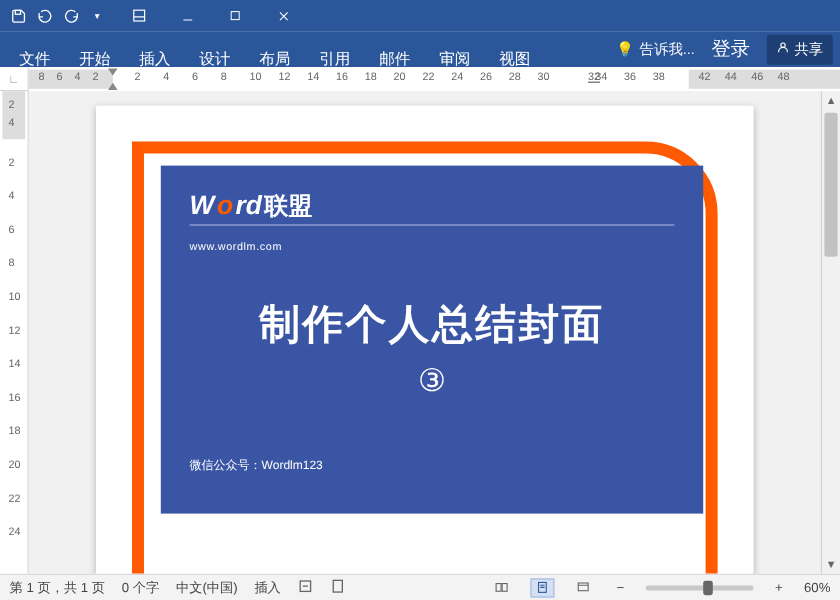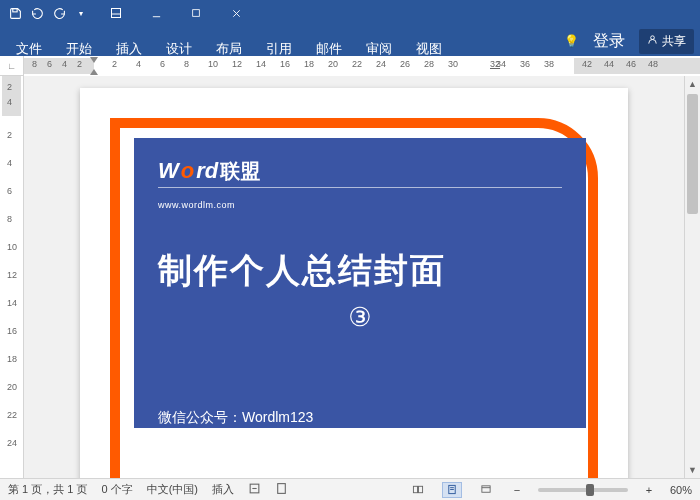--- a/index.html
+++ b/index.html
@@ -35,23 +35,23 @@
 .scroll-v .arrow { position: absolute; left: 0; right: 0; height: 16px; display: flex; align-items: center; justify-content: center; color: #666; font-size: 9px; }
 
 .page { position: absolute; left: 56px; top: 12px; width: 548px; height: 460px; background: #fff; box-shadow: 0 2px 6px rgba(0,0,0,.25); }
 .orange-frame { position: absolute; left: 30px; top: 30px; right: 30px; bottom: -60px; border: 10px solid #ff5a00; border-top-right-radius: 60px; }
 .blue-panel { position: absolute; left: 54px; top: 50px; right: 42px; height: 290px; background: #3a55a4; color: #fff; padding: 20px 24px; }
 .logo { display: flex; align-items: baseline; gap: 2px; }
 .logo-word { font-size: 22px; font-weight: bold; font-style: italic; }
 .logo-o { color: #ff5a00; }
 .logo-suffix { font-size: 20px; font-weight: bold; }
 .logo-url { font-size: 9px; border-top: 1px solid rgba(255,255,255,.6); margin-top: 2px; padding-top: 12px; letter-spacing: .5px; }
-.main-title { font-size: 34px; font-weight: bold; margin-top: 38px; letter-spacing: 2px; }
+.main-title { text-align: center; font-size: 34px; font-weight: bold; margin-top: 38px; letter-spacing: 2px; }
 .circled { text-align: center; font-size: 26px; margin-top: 8px; }
-.subtitle { font-size: 14px; margin-top: 76px; }
+.subtitle { font-size: 10px; margin-top: 48px; }
 
 .statusbar { height: 22px; background: #f3f3f3; border-top: 1px solid #d4d4d4; display: flex; align-items: center; font-size: 11px; color: #444; padding: 0 8px; gap: 14px; }
 .statusbar .spacer { flex: 1; }
 .statusbar .view-btn { width: 20px; height: 16px; display: flex; align-items: center; justify-content: center; border: 1px solid transparent; }
 .statusbar .view-btn.active { background: #d5e1f2; border-color: #a3bde3; }
 .zoom-slider { width: 90px; height: 4px; background: #c8c8c8; position: relative; border-radius: 2px; }
 .zoom-slider .knob { position: absolute; width: 8px; height: 12px; background: #666; top: -4px; left: 48px; border-radius: 2px; }
 .zoom-btn { width: 14px; text-align: center; cursor: pointer; }
 </style>
 </head>
@@ -110,20 +110,21 @@
   <div class="tab">开始</div>
   <div class="tab">插入</div>
   <div class="tab">设计</div>
   <div class="tab">布局</div>
   <div class="tab">引用</div>
   <div class="tab">邮件</div>
   <div class="tab">审阅</div>
   <div class="tab">视图</div>
   <div class="tell">
     <span>💡</span>
+    <span>告诉我...</span>
   </div>
   <div class="login">登录</div>
   <div class="share">
     <span><svg width="11" height="11" viewBox="0 0 24 24" fill="none" stroke="#fff" stroke-width="2">
           <circle cx="12" cy="8" r="4"></circle>
           <path d="M4 21v-1a8 8 0 0 1 16 0v1"></path>
         </svg></span>
     <span>共享</span>
   </div>
 </div>

